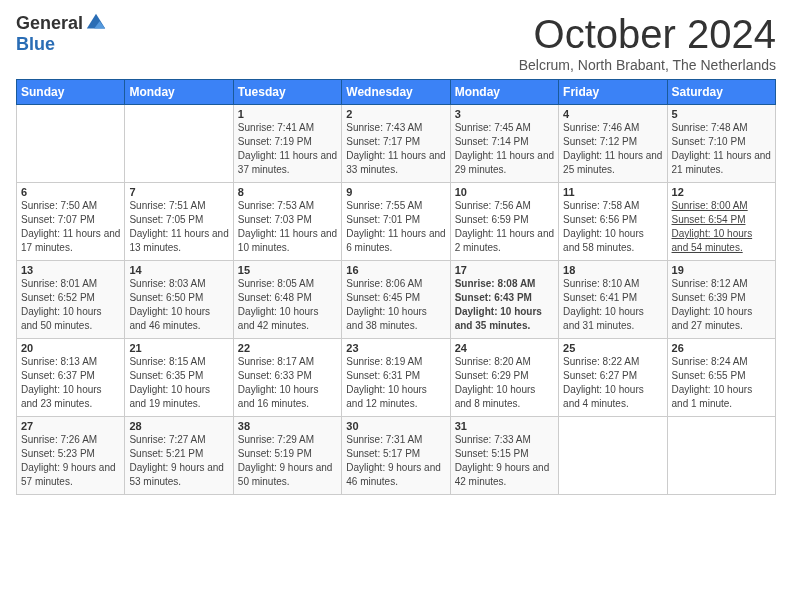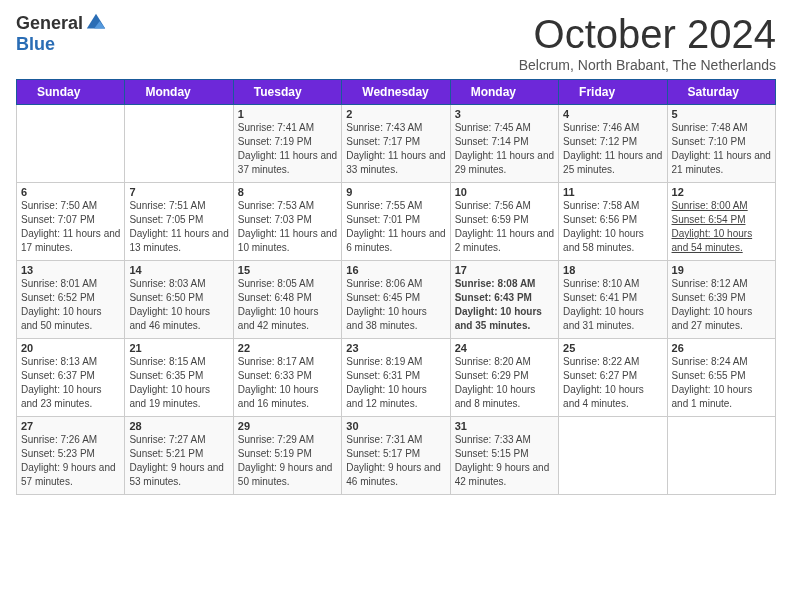--- a/index.html
+++ b/index.html
@@ -55,25 +55,25 @@
     .subtitle {
       font-size: 14px;
       color: #555;
     }
     table {
       width: 100%;
       border-collapse: collapse;
       table-layout: fixed;
     }
     thead th {
-      background-color: #6d28d9;
+      background-color: #3b82f6;
       color: #fff;
       font-size: 12px;
       font-weight: bold;
-      padding: 5px 20px;
+      padding: 5px 4px;
       text-align: left;
       border: 1px solid #1a5a9a;
       margin-left: 20px;
     }
     tbody td {
       border: 1px solid #ccc;
       vertical-align: top;
       padding: 3px 4px;
       font-size: 9.5px;
       color: #333;
@@ -305,21 +305,21 @@
 Sunset: 5:23 PM
 Daylight: 9 hours and 57 minutes.</div>
           </td>
           <td>
             <span class="day-num">28</span>
             <div class="day-info" style="white-space: pre-line;">Sunrise: 7:27 AM
 Sunset: 5:21 PM
 Daylight: 9 hours and 53 minutes.</div>
           </td>
           <td>
-            <span class="day-num">29</span>
+            <span class="day-num">38</span>
             <div class="day-info" style="white-space: pre-line;">Sunrise: 7:29 AM
 Sunset: 5:19 PM
 Daylight: 9 hours and 50 minutes.</div>
           </td>
           <td>
             <span class="day-num">30</span>
             <div class="day-info" style="white-space: pre-line;">Sunrise: 7:31 AM
 Sunset: 5:17 PM
 Daylight: 9 hours and 46 minutes.</div>
           </td>

